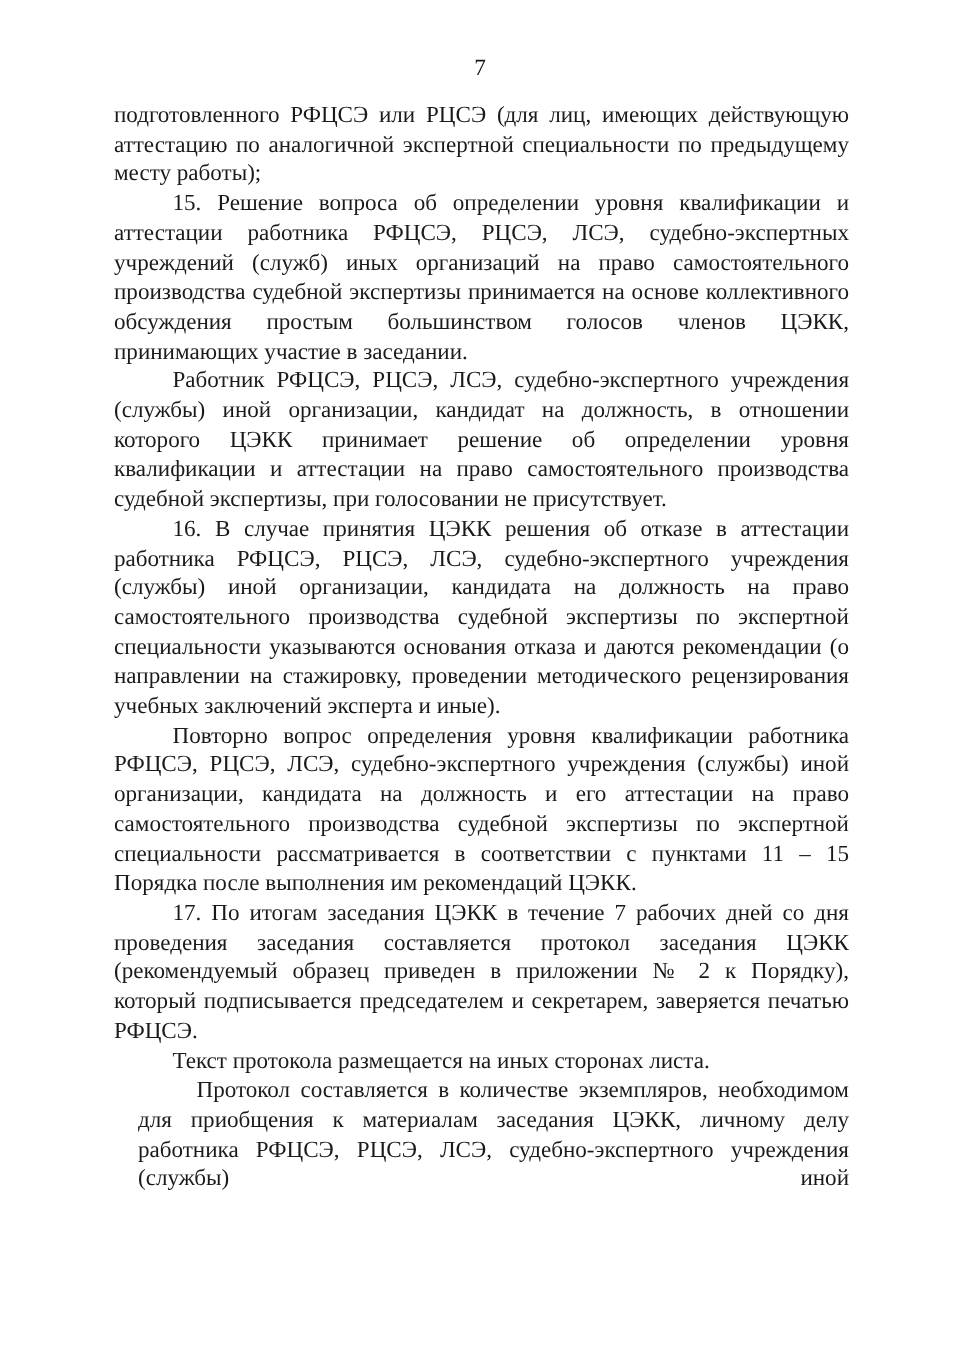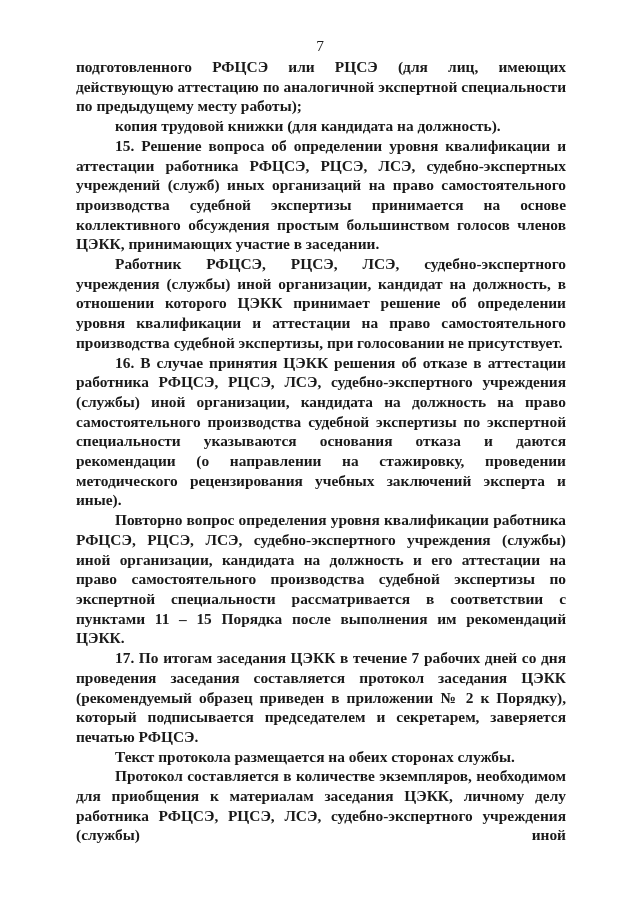--- a/index.html
+++ b/index.html
@@ -7,37 +7,36 @@
   .page {
     position: absolute; left: 0; top: 0; width: 640px; height: 905px;
     background: #ffffff; color: #1a1a1a;
     font-family: "Liberation Serif", "DejaVu Serif", serif;
   }
   .page-number {
     position: absolute; top: 36px; left: 0; width: 640px;
     text-align: center; font-size: 15.5px; line-height: 20px;
   }
   .body-text {
-    position: absolute; left: 76px; top: 57px; width: 490px;
-    font-size: 15.4px; line-height: 19.7px; font-weight: bold;
+    position: absolute; left: 76px; top: 67px; width: 490px;
+    font-size: 15.4px; line-height: 19.7px;
   }
   .p { margin: 0; text-align: justify; text-align-last: left; }
   .p.indent { text-indent: 39px; }
-  .p.justify-all { text-align-last: justify; }
+  .p.justify-all { text-align-last: justify; margin-left: 16px; }
 </style>
 </head>
 <body>
 
 <div class="page">
   <div class="page-number">7</div>
 
   <div class="body-text">
     <p class="p">подготовленного РФЦСЭ или РЦСЭ (для лиц, имеющих действующую аттестацию по аналогичной экспертной специальности  по предыдущему месту работы);</p>
-    <p class="p indent">копия трудовой книжки (для кандидата на должность).</p>
     <p class="p indent">15. Решение вопроса об определении уровня квалификации и аттестации работника РФЦСЭ, РЦСЭ, ЛСЭ, судебно-экспертных учреждений (служб) иных организаций на право самостоятельного производства судебной экспертизы принимается на основе коллективного обсуждения простым большинством голосов членов ЦЭКК, принимающих участие в заседании.</p>
     <p class="p indent">Работник РФЦСЭ, РЦСЭ, ЛСЭ, судебно-экспертного учреждения (службы) иной организации, кандидат на должность, в отношении которого ЦЭКК принимает решение об определении уровня квалификации и аттестации на право самостоятельного производства судебной экспертизы, при голосовании не присутствует.</p>
     <p class="p indent">16. В случае принятия ЦЭКК решения об отказе в аттестации работника РФЦСЭ, РЦСЭ, ЛСЭ, судебно-экспертного учреждения (службы) иной организации, кандидата на должность на право самостоятельного производства судебной экспертизы по экспертной специальности указываются основания отказа и даются рекомендации (о направлении на стажировку, проведении методического рецензирования учебных заключений эксперта и иные).</p>
     <p class="p indent">Повторно вопрос определения уровня квалификации работника РФЦСЭ, РЦСЭ, ЛСЭ, судебно-экспертного учреждения (службы) иной организации, кандидата на должность и его аттестации на право самостоятельного производства судебной экспертизы по экспертной специальности рассматривается в соответствии с пунктами 11 – 15 Порядка после выполнения им рекомендаций ЦЭКК.</p>
     <p class="p indent">17. По итогам заседания ЦЭКК в течение 7 рабочих дней со дня проведения заседания составляется протокол заседания ЦЭКК (рекомендуемый образец приведен в приложении № 2 к Порядку), который подписывается председателем и секретарем, заверяется печатью РФЦСЭ.</p>
-    <p class="p indent">Текст протокола размещается на обеих сторонах службы.</p>
+    <p class="p indent">Текст протокола размещается на иных сторонах листа.</p>
     <p class="p indent justify-all">Протокол составляется в количестве экземпляров, необходимом для приобщения к материалам заседания ЦЭКК, личному делу работника РФЦСЭ, РЦСЭ, ЛСЭ, судебно-экспертного учреждения (службы) иной</p>
   </div>
 </div>
 
 </body></html>

